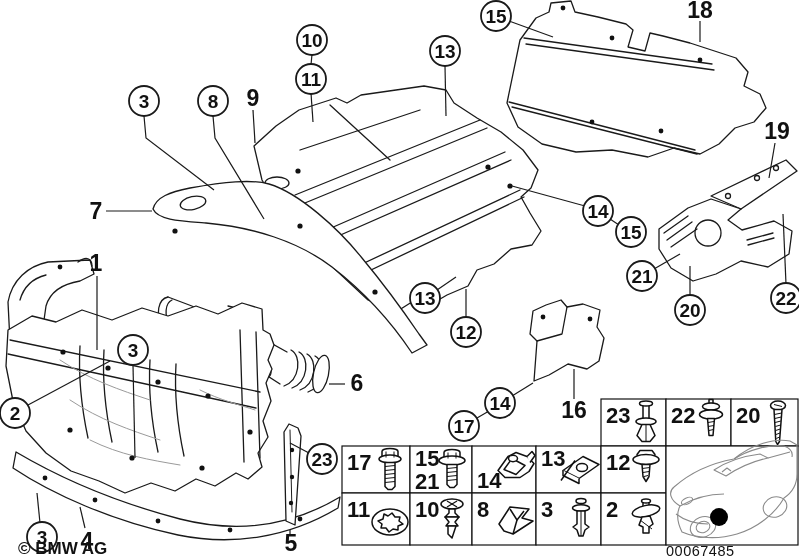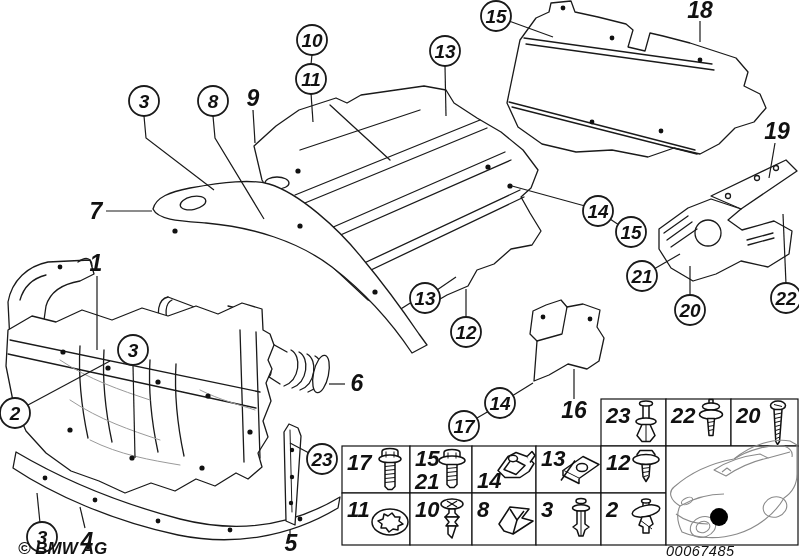--- a/index.html
+++ b/index.html
@@ -1,17 +1,17 @@
 <!DOCTYPE html>
 <html><head>
 <meta charset="utf-8">
 <style>
   html,body{margin:0;padding:0;background:#fff;}
   .stage{position:relative;width:799px;height:559px;background:#fff;overflow:hidden;
-         font-family:"Liberation Sans", sans-serif;font-style:italic;}
+         font-family:"Liberation Sans", sans-serif;}
   svg{display:block;}
   text{font-family:"Liberation Sans", sans-serif;fill:#111;}
 </style>
 </head>
 <body>
 
 <div class="stage">
 <svg width="799" height="559" viewBox="0 0 799 559">
 
   <defs>

